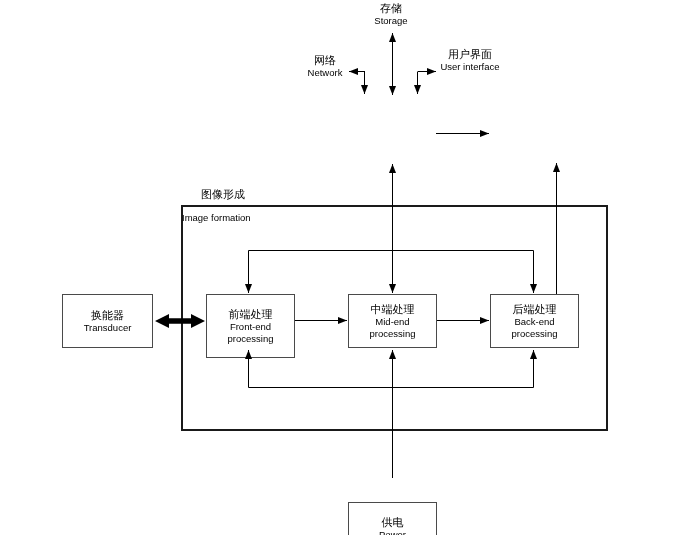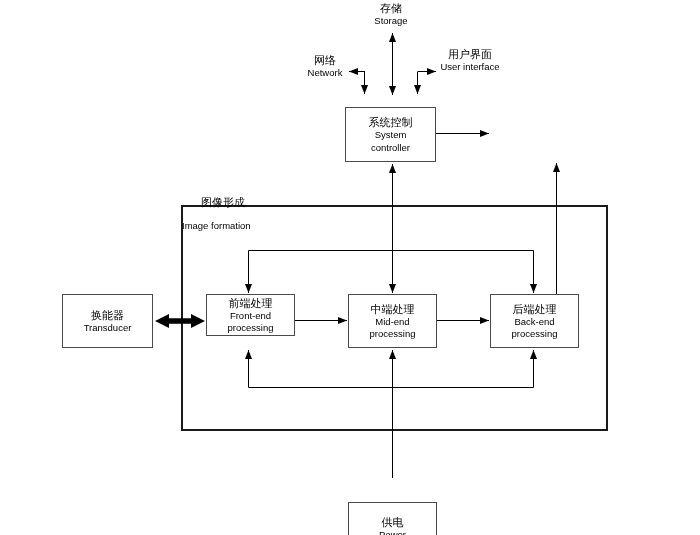--- a/index.html
+++ b/index.html
@@ -13,28 +13,28 @@
     text-align:center;box-sizing:border-box;
   }
   .node .zh{font-size:11px;line-height:14px;}
   .node .en{font-size:9.5px;line-height:12.5px;}
   .container-box{
     position:absolute;border:2px solid #1a1a1a;background:transparent;box-sizing:border-box;
   }
   .float-label{position:absolute;text-align:center;}
   .float-label .zh{font-size:11px;line-height:13px;display:block;}
   .float-label .en{font-size:9.5px;line-height:12px;display:block;}
-  .plain-label{position:absolute;font-size:11px;line-height:13px;margin-top:8px;}
+  .plain-label{position:absolute;font-size:11px;line-height:13px;}
   .plain-label.en{font-size:9.5px;}
   svg.wires{position:absolute;left:0;top:0;pointer-events:none;}
   
   #n-system{left:345px;top:107px;width:91px;height:55px;}
   #n-display{left:490px;top:108px;width:89px;height:53px;}
   #n-transducer{left:62px;top:294px;width:91px;height:54px;}
-  #n-frontend{left:206px;top:294px;width:89px;height:42px;}
+  #n-frontend{left:206px;top:294px;width:89px;height:64px;}
   #n-midend{left:348px;top:294px;width:89px;height:54px;}
   #n-backend{left:490px;top:294px;width:89px;height:54px;}
   #n-power{left:348px;top:502px;width:89px;height:53px;}
   #n-imageformation{left:181px;top:205px;width:427px;height:226px;}
   #lbl-storage{left:341px;top:2px;width:100px;}
   #lbl-network{left:275px;top:54px;width:100px;}
   #lbl-ui{left:420px;top:48px;width:100px;}
   #lbl-imgform-zh{left:201px;top:188px;}
   #lbl-imgform-en{left:182px;top:211px;}
 </style>
@@ -53,25 +53,20 @@
   </div>
   <div class="float-label" id="lbl-network">
     <span class="zh">网络</span>
     <span class="en">Network</span>
   </div>
   <div class="float-label" id="lbl-ui">
     <span class="zh">用户界面</span>
     <span class="en">User interface</span>
   </div>
 
-  <div class="node" id="n-system">
-    <span class="zh">系统控制</span>
-    <span class="en">System</span>
-    <span class="en">controller</span>
-  </div>
   <div class="node" id="n-transducer">
     <span class="zh">换能器</span>
     <span class="en">Transducer</span>
   </div>
   <div class="node" id="n-frontend">
     <span class="zh">前端处理</span>
     <span class="en">Front-end</span>
     <span class="en">processing</span>
   </div>
   <div class="node" id="n-midend">

